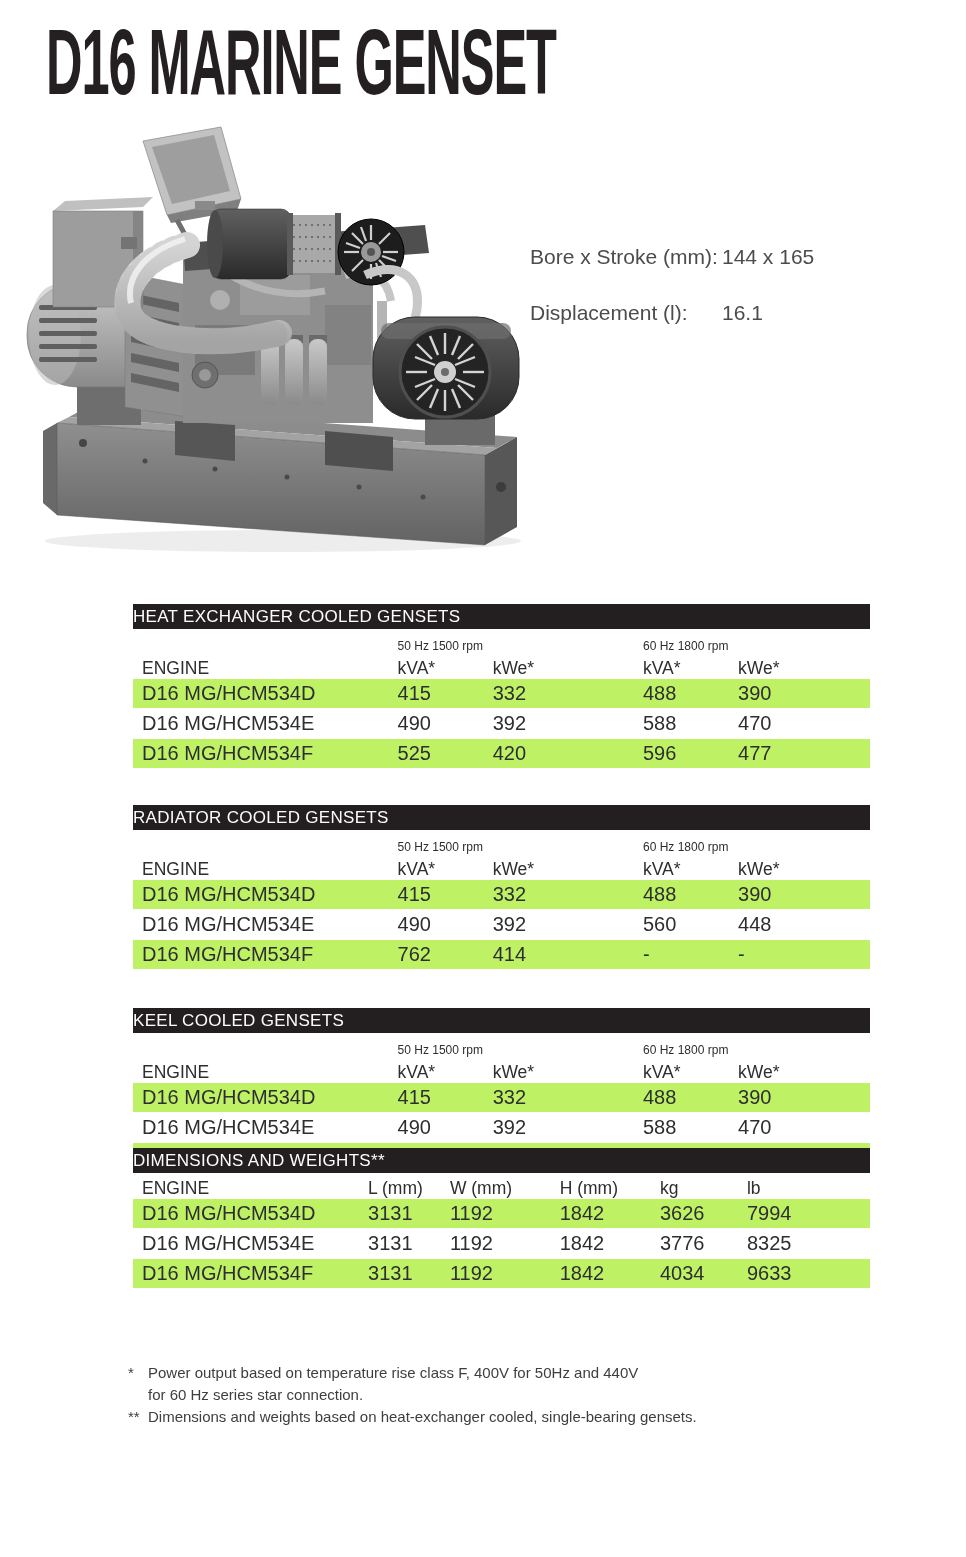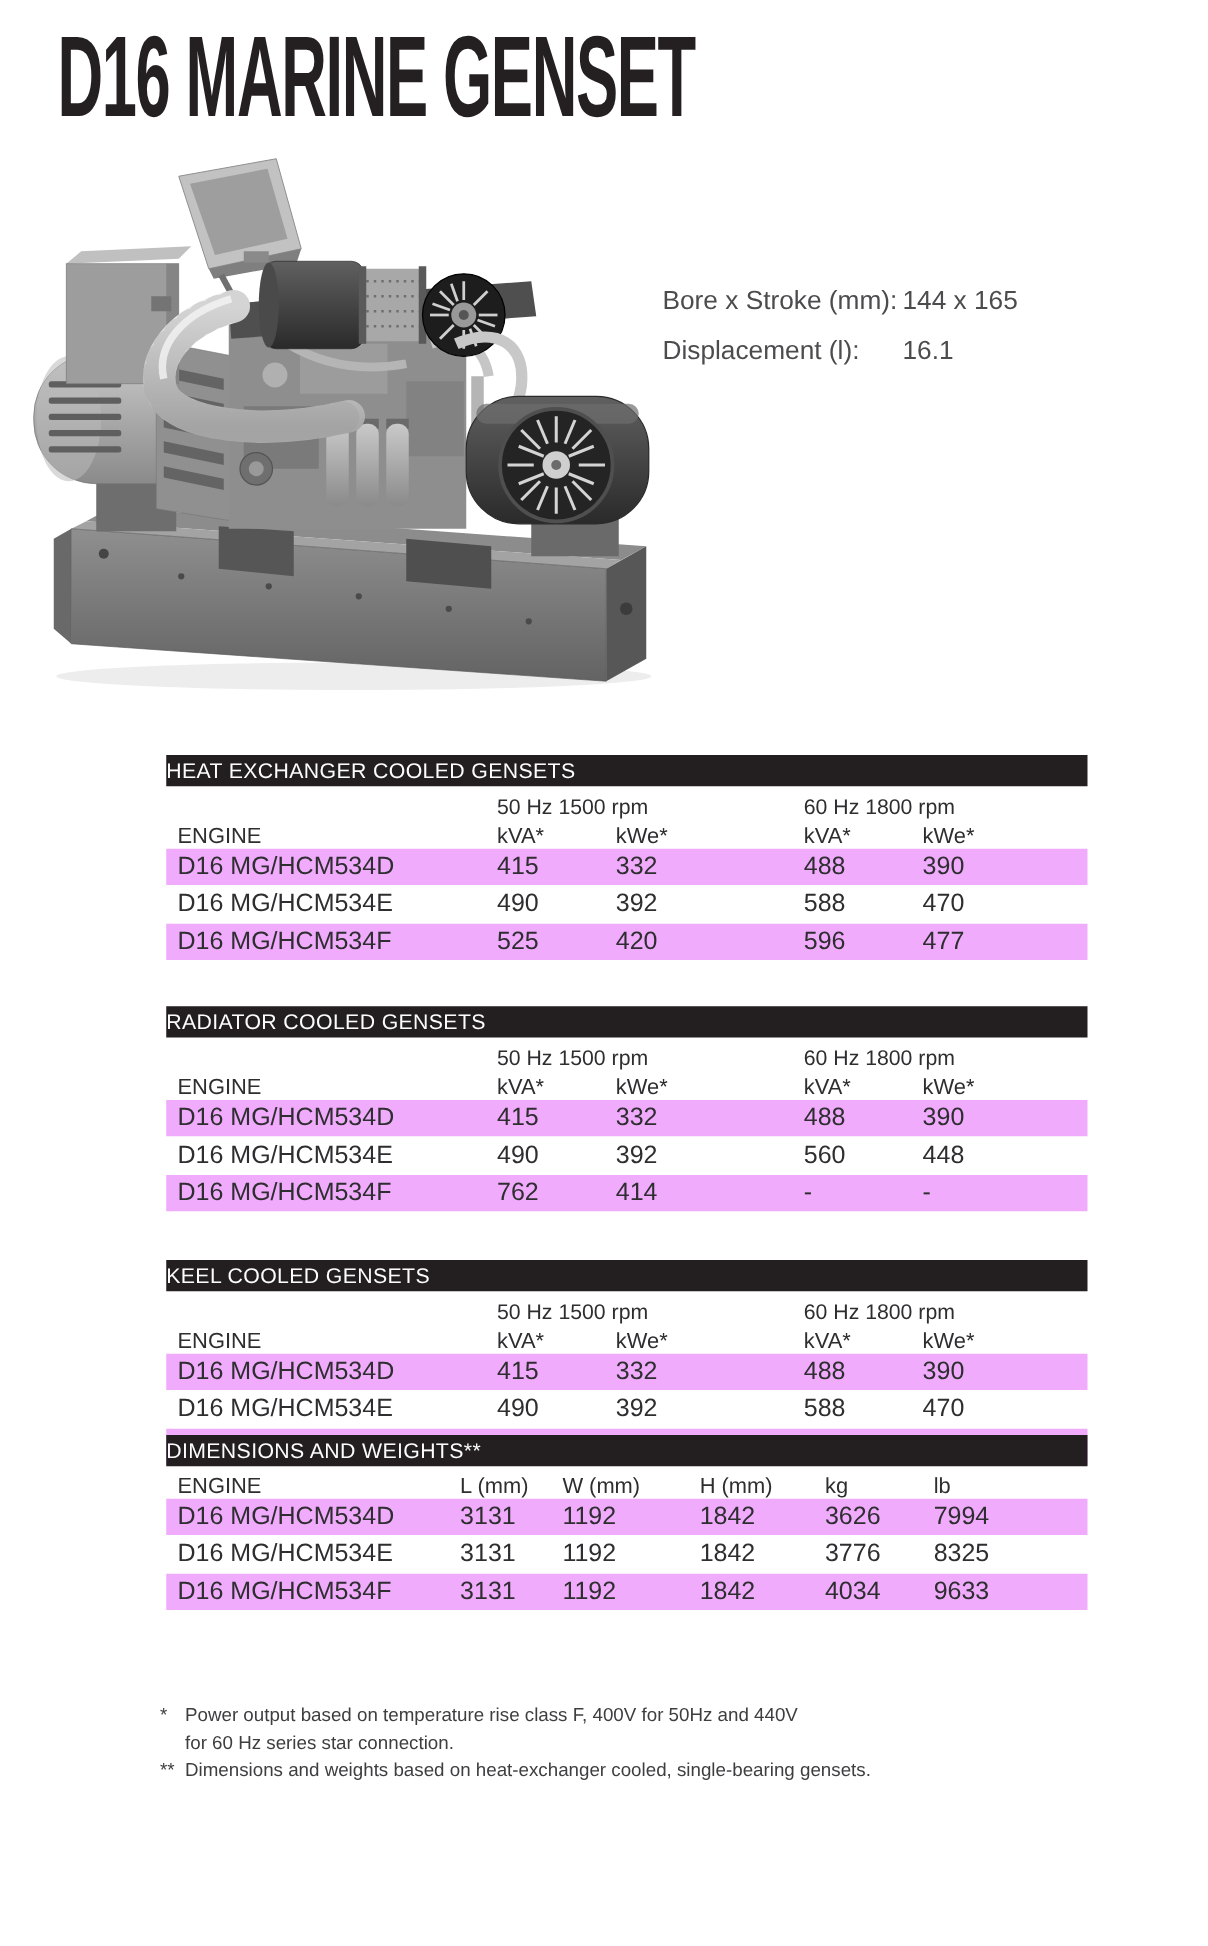--- a/index.html
+++ b/index.html
@@ -12,33 +12,33 @@
     font-size:92px;font-weight:bold;letter-spacing:-2px;color:#241f21;
     transform:scaleX(.55);transform-origin:0 0;white-space:nowrap;
   }
 
   
   .photo{position:absolute;left:25px;top:125px;width:515px;height:430px;}
 
   
   .intro{position:absolute;left:530px;top:216px;width:360px;font-size:21px;line-height:31px;color:#4c4c4e;}
   .intro .desc{white-space:pre-line;margin:0 0 8px 0;}
-  .spec{display:flex;height:31px;line-height:31px;margin-top:9px;}
+  .spec{display:flex;height:31px;line-height:31px;margin-top:25px;}
   .spec .lbl{width:192px;}
 
   
   .tbl{position:absolute;left:133px;width:737px;color:#2e2e30;}
   .t1{top:604px;} .t2{top:805px;} .t3{top:1008px;} .t4{top:1148px;}
   .tbar{height:25px;background:#231f20;color:#fdfdfd;font-size:17px;
         display:flex;align-items:center;letter-spacing:.3px;}
-  .freq{position:relative;height:22px;line-height:22px;margin-top:6px;font-size:17px;}
+  .freq{position:relative;height:22px;line-height:22px;margin-top:6px;font-size:12px;}
   .cols{position:relative;height:22px;line-height:22px;font-size:17.5px;}
   .t4 .cols{margin-top:4px;}
   .drow{position:relative;height:29px;line-height:29px;font-size:20px;margin-bottom:1px;}
-  .drow.alt{background:#f0abfc;}
+  .drow.alt{background:#bef264;}
   .freq span,.cols span,.drow span{position:absolute;top:0;white-space:nowrap;}
   .c0{left:9px;}
   .pt .c1{left:35.9%;} .pt .c2{left:48.8%;} .pt .c3{left:69.2%;} .pt .c4{left:82.1%;}
   .dt .c1{left:31.9%;} .dt .c2{left:43.0%;} .dt .c3{left:57.9%;} .dt .c4{left:71.5%;} .dt .c5{left:83.3%;}
 
   
   .foot{position:absolute;left:128px;top:1362px;width:680px;font-size:15px;line-height:22px;color:#3e3e40;}
   .fn{display:flex;}
   .fn .mk{width:20px;}
   .fn .tx{white-space:pre-line;flex:1;}

